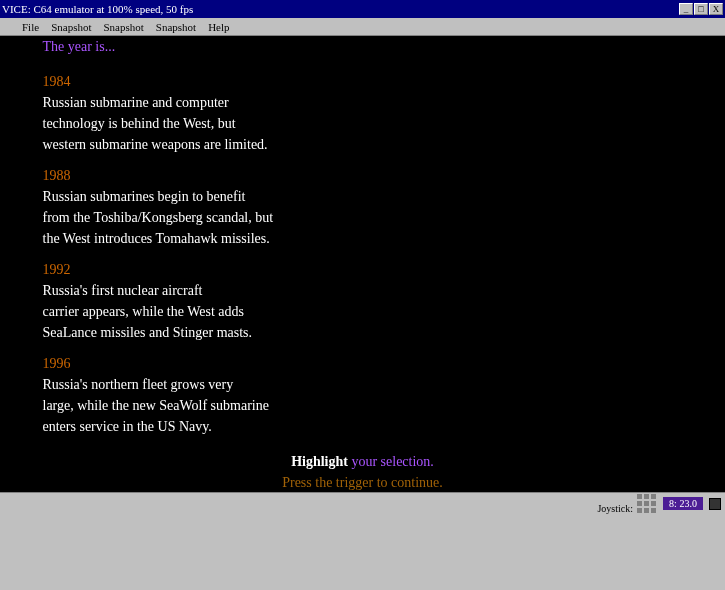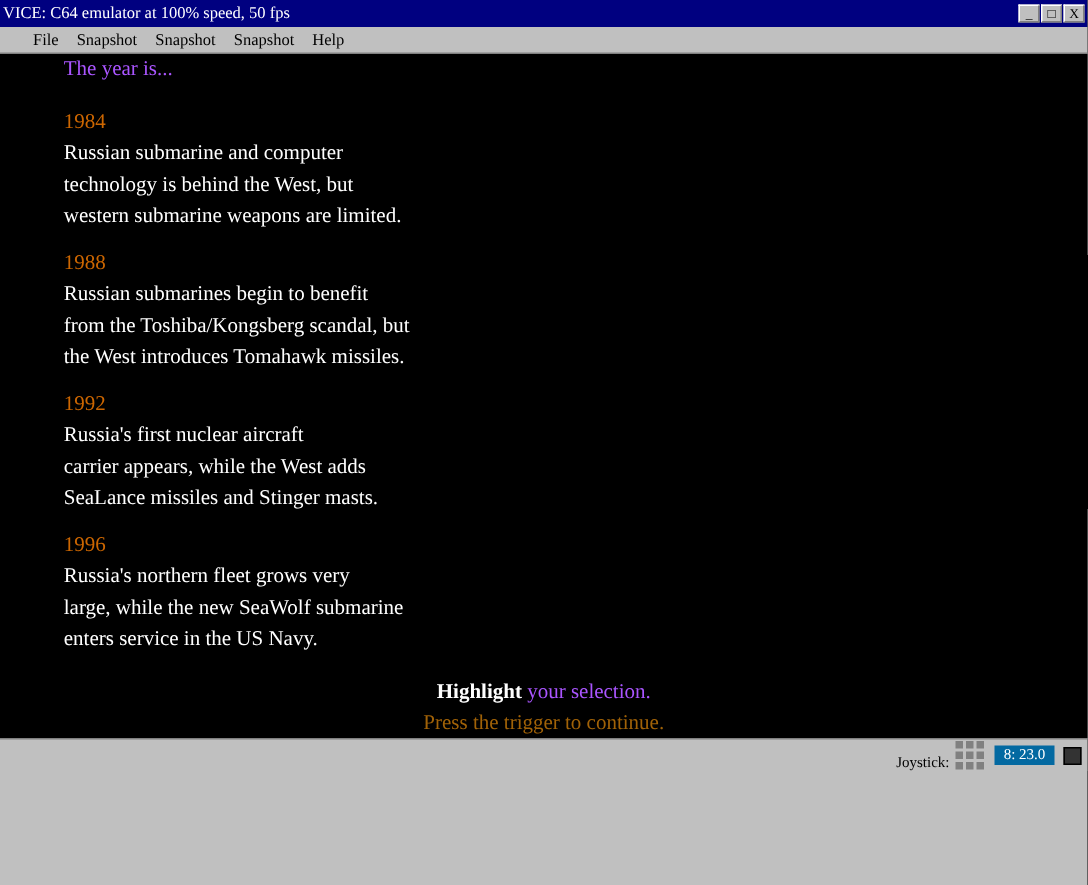--- a/index.html
+++ b/index.html
@@ -124,21 +124,21 @@
       grid-template-columns: repeat(3, 6px);
       grid-template-rows: repeat(3, 6px);
       gap: 1px;
     }
     .joy-dot {
       width: 5px;
       height: 5px;
       background: #808080;
     }
     .speed-box {
-      background: #0369a1;
+      background: #4c1d95;
       color: white;
       font-size: 10px;
       padding: 1px 3px;
       min-width: 40px;
       text-align: center;
     }
     .led-box {
       width: 12px;
       height: 12px;
       background: #333333;

